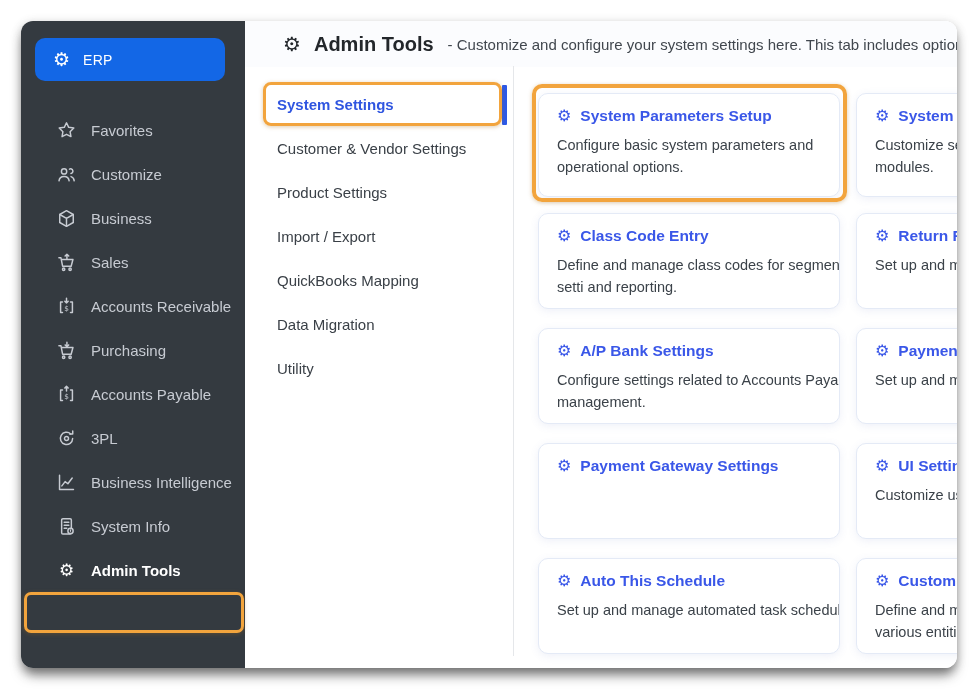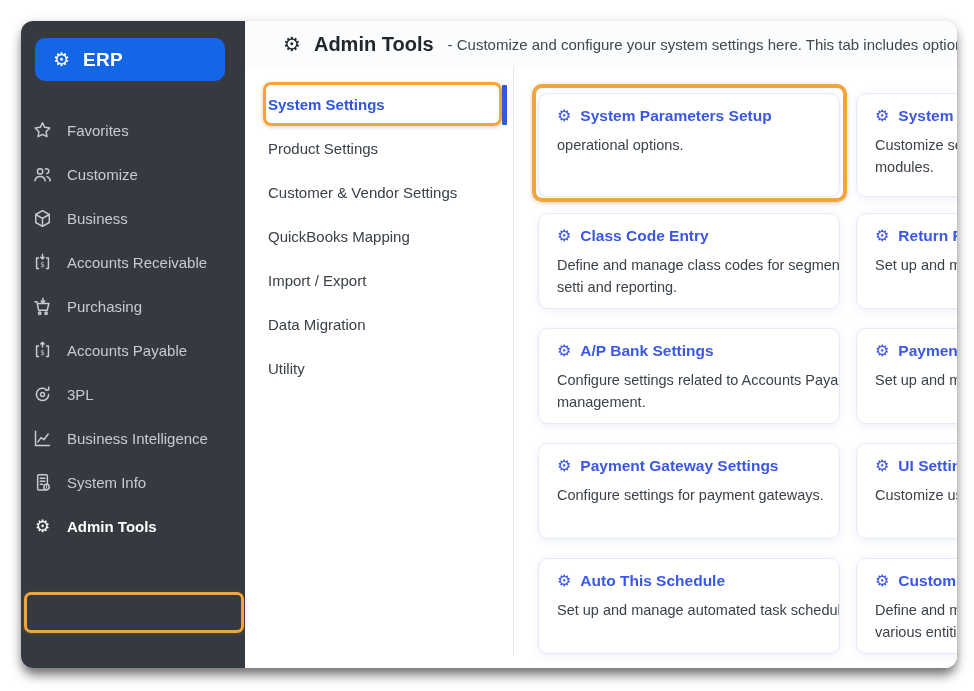--- a/index.html
+++ b/index.html
@@ -8,38 +8,38 @@
 
   .window{position:absolute;left:21px;top:21px;width:936px;height:647px;background:#fff;
     border-radius:12px;overflow:hidden;
     box-shadow:0 9px 12px -2px rgba(45,45,45,.6), 0 2px 10px rgba(70,70,70,.28);}
 
   
   .sidebar{position:absolute;left:0;top:0;bottom:0;width:224px;background:#343a40;}
   .logo-btn{position:absolute;left:14px;top:17px;width:172px;height:43px;background:#1367e6;
     border-radius:10px;display:flex;align-items:center;padding-left:18px;gap:13px;color:#fff;cursor:pointer;}
   .logo-btn .uni-icon{font-size:19px;}
-  .logo-label{font-size:19px;font-weight:700;letter-spacing:.3px;}
+  .logo-label{font-size:14px;font-weight:400;letter-spacing:.3px;}
   .side-menu{position:absolute;top:87px;left:0;right:0;}
-  .side-item{height:44px;display:flex;align-items:center;padding-left:12px;gap:15px;
+  .side-item{height:44px;display:flex;align-items:center;padding-left:36px;gap:15px;
     color:#c7cbd2;font-size:15px;cursor:pointer;}
   .side-item .ic{width:19px;display:flex;justify-content:center;flex:0 0 19px;}
   .side-item .uni-icon{font-size:17px;width:19px;text-align:center;}
   .side-item.active{color:#ffffff;font-weight:700;}
 
   
   .main{position:absolute;left:224px;top:0;right:0;bottom:0;background:#fff;}
   .main-header{position:absolute;top:0;left:0;right:0;height:46px;display:flex;align-items:center;
     padding-left:38px;white-space:nowrap;overflow:hidden;background:#fbfcfe;}
   .main-header .uni-icon{font-size:20px;color:#23272b;margin-right:13px;}
   .page-title{font-size:20px;font-weight:700;color:#23272b;}
   .page-desc{font-size:15px;color:#41474e;margin-left:14px;}
 
   .subnav{position:absolute;top:61px;left:0;width:268px;}
-  .subnav-item{height:44px;display:flex;align-items:center;padding-left:23px;font-size:15px;
+  .subnav-item{height:44px;display:flex;align-items:center;padding-left:32px;font-size:15px;
     color:#3a4047;cursor:pointer;}
   .subnav-item.active{color:#2f55e0;font-weight:700;}
   .vsep{position:absolute;left:268px;top:45px;bottom:12px;width:1px;background:#e5e7ea;}
   .active-bar{position:absolute;left:257px;top:64px;width:5px;height:40px;background:#2c59e8;border-radius:1px;}
 
   
   .cards-col{position:absolute;top:72px;width:302px;}
   .cards-col.c1{left:293px;}
   .cards-col.c2{left:611px;}
   .card{background:#fff;border:1px solid #e4eaf6;border-radius:10px;
@@ -95,20 +95,31 @@
       <div class="side-item">
         <span class="ic">
             <svg class="icn" width="19" height="19" viewBox="0 0 18 18" fill="none" stroke="currentColor" stroke-width="1.4" stroke-linecap="round" stroke-linejoin="round">
               <path d="M9 1.6l6.4 3.6v7.6L9 16.4l-6.4-3.6V5.2z"></path>
               <path d="M2.6 5.2L9 8.8l6.4-3.6M9 8.8v7.6"></path>
             </svg>
           </span>
         <span>Business</span>
       </div>
 
+      <div class="side-item">
+        <span class="ic">
+            <svg class="icn" width="19" height="19" viewBox="0 0 18 18" fill="none" stroke="currentColor" stroke-width="1.4" stroke-linecap="round" stroke-linejoin="round">
+              <path d="M9.4 5.4V1.2M7.7 2.9l1.7-1.7 1.7 1.7"></path>
+              <path d="M1.8 4.4h1.9l1.6 8.1h8.1l1.7-6.3H5"></path>
+              <circle cx="6.3" cy="15.4" r="1.1"></circle>
+              <circle cx="12.4" cy="15.4" r="1.1"></circle>
+            </svg>
+          </span>
+        <span>Sales</span>
+      </div>
 
       <div class="side-item">
         <span class="ic">
             <svg class="icn" width="19" height="19" viewBox="0 0 18 18" fill="none" stroke="currentColor" stroke-width="1.4" stroke-linecap="round" stroke-linejoin="round">
               <path d="M9 1.2v4.4M7.4 4L9 5.6 10.6 4"></path>
               <path d="M5.2 4.8H3.4v9.9h1.8M12.8 4.8h1.8v9.9h-1.8"></path>
               <text x="9" y="12.8" font-size="7" text-anchor="middle" fill="currentColor" stroke="none" font-family="DejaVu Sans">$</text>
             </svg>
           </span>
         <span>Accounts Receivable</span>
@@ -182,37 +193,38 @@
   <div class="main">
 
     <div class="main-header">
       <span class="uni-icon">⚙</span>
       <span class="page-title">Admin Tools</span>
       <span class="page-desc">- Customize and configure your system settings here. This tab includes options for c</span>
     </div>
 
     <div class="subnav">
       <div class="subnav-item active">System Settings</div>
+      <div class="subnav-item">Customer &amp; Vendor Settings</div>
       <div class="subnav-item">Product Settings</div>
-      <div class="subnav-item">Customer &amp; Vendor Settings</div>
+      <div class="subnav-item">Import / Export</div>
       <div class="subnav-item">QuickBooks Mapping</div>
-      <div class="subnav-item">Import / Export</div>
       <div class="subnav-item">Data Migration</div>
       <div class="subnav-item">Utility</div>
     </div>
     <div class="active-bar"></div>
     <div class="vsep"></div>
 
     <div class="cards-col c1">
       <div class="card tall">
         <div class="card-title">
             <span class="uni-icon">⚙</span>
             <span>System Parameters Setup</span>
           </div>
         <div class="card-desc">
+            <div>Configure basic system parameters and</div>
             <div>operational options.</div>
           </div>
       </div>
       <div class="card">
         <div class="card-title">
             <span class="uni-icon">⚙</span>
             <span>Class Code Entry</span>
           </div>
         <div class="card-desc">
             <div>Define and manage class codes for segmenting</div>
@@ -226,24 +238,20 @@
           </div>
         <div class="card-desc">
             <div>Configure settings related to Accounts Payable</div>
             <div>management.</div>
           </div>
       </div>
       <div class="card">
         <div class="card-title">
             <span class="uni-icon">⚙</span>
             <span>Payment Gateway Settings</span>
-          </div>
-        <div class="card-desc">
-            <div>Configure settings for payment gateways.</div>
-            <div></div>
           </div>
       </div>
       <div class="card">
         <div class="card-title">
             <span class="uni-icon">⚙</span>
             <span>Auto This Schedule</span>
           </div>
         <div class="card-desc">
             <div>Set up and manage automated task schedules.</div>
             <div></div>

